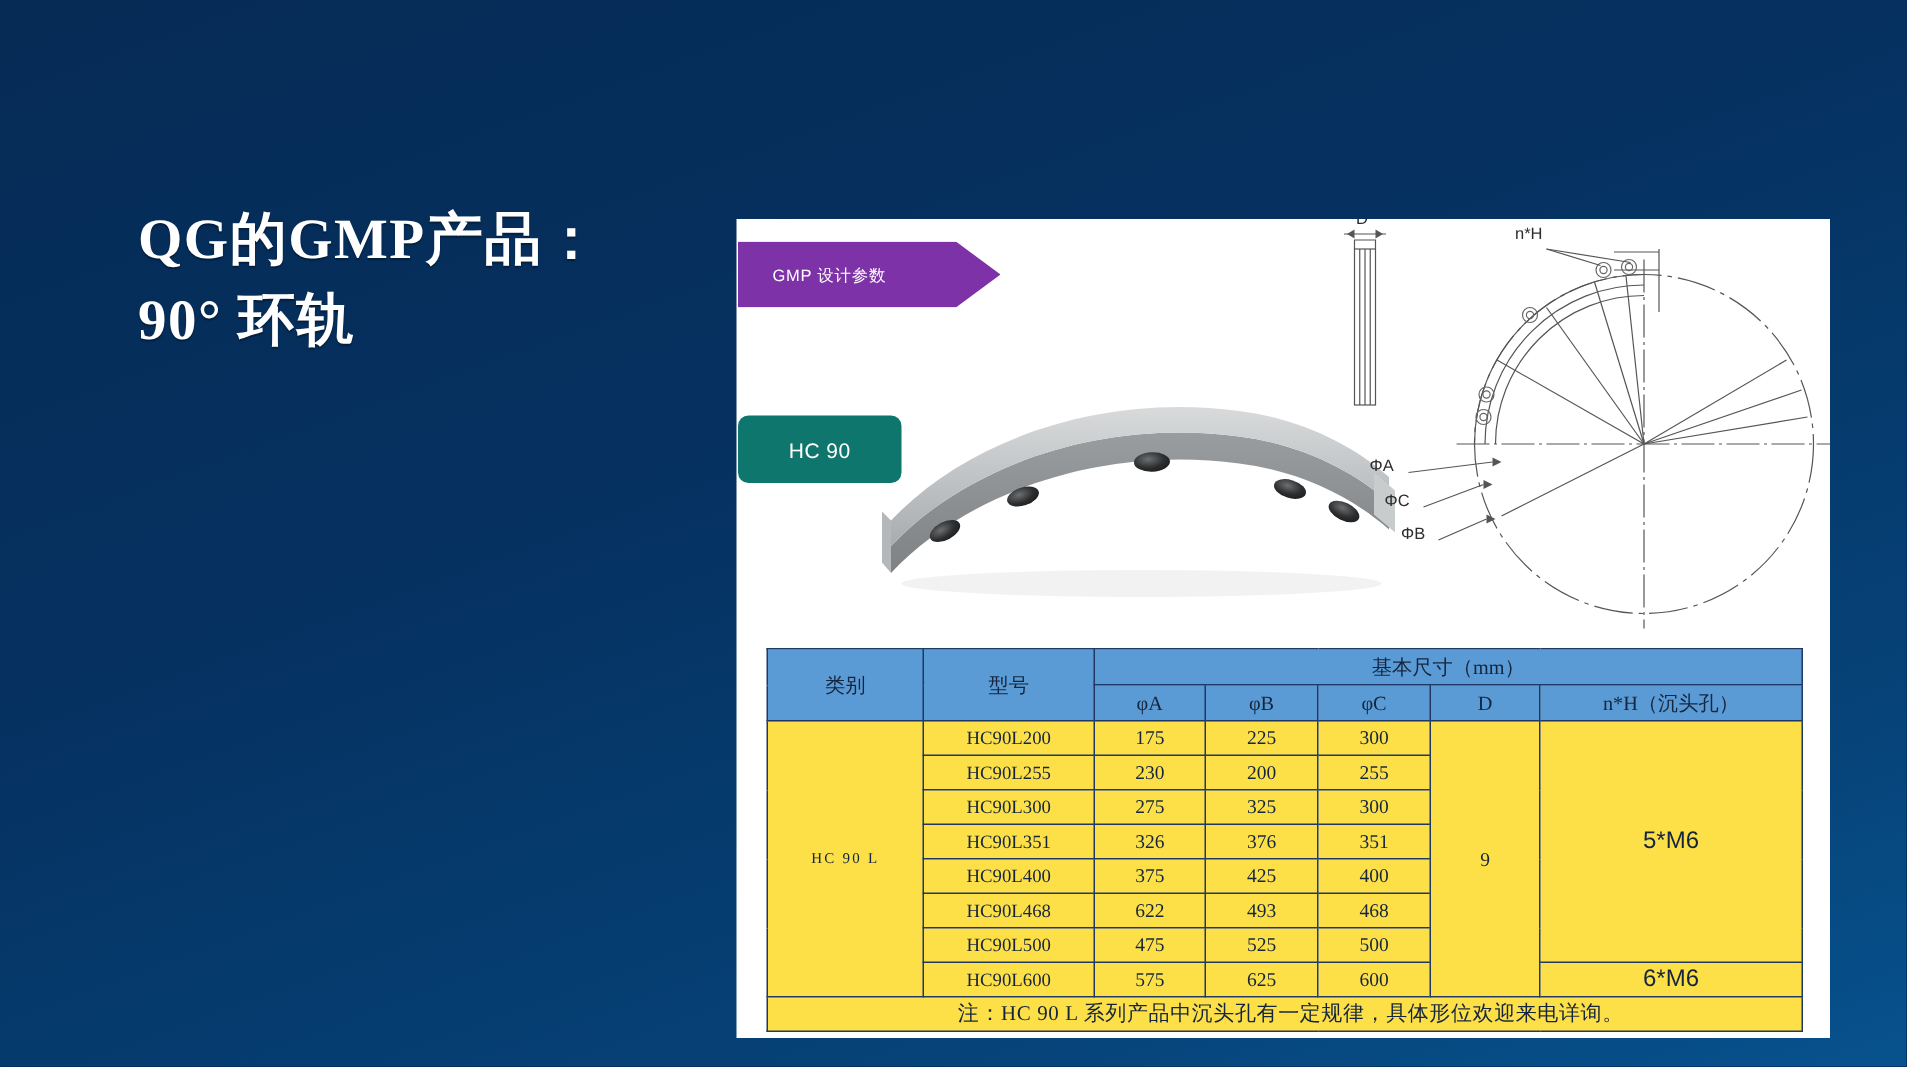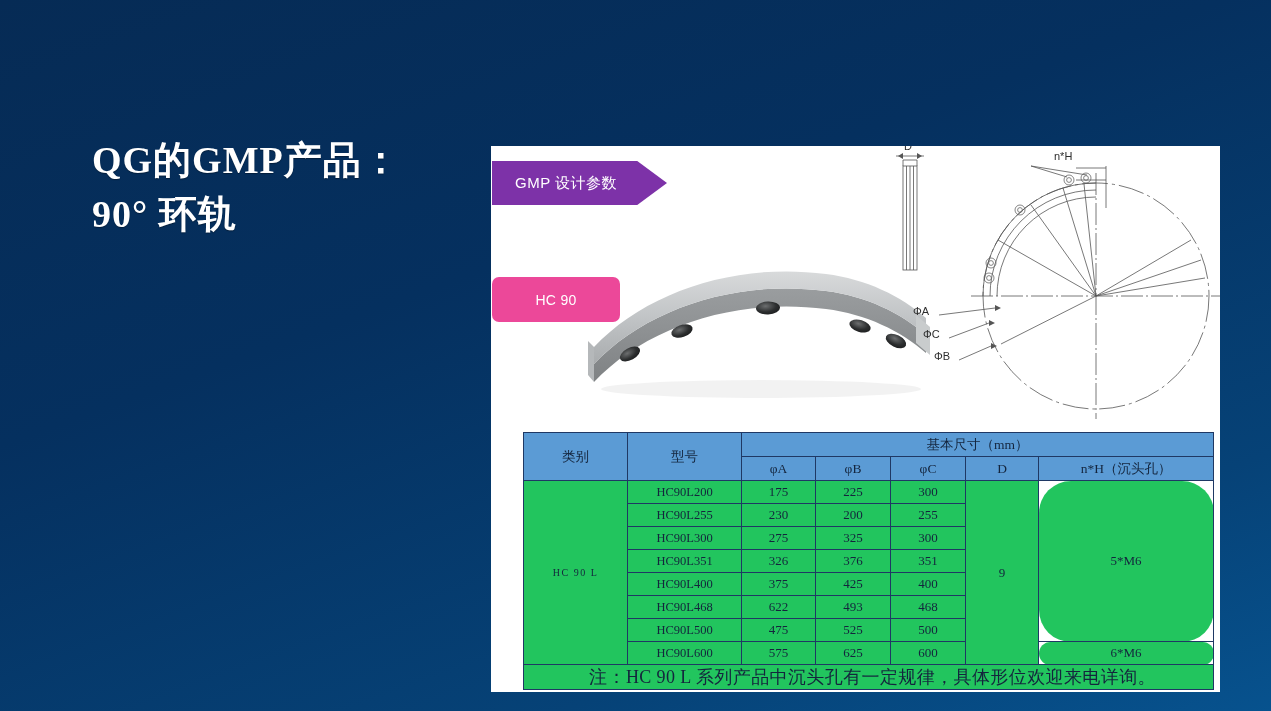--- a/index.html
+++ b/index.html
@@ -39,80 +39,80 @@
     background:#ffffff;
     overflow:hidden;
   }
 
   
   #gmp-banner {
     position:absolute; left:1px; top:15px;
     width:175px; height:44px;
     background:#7d32a8;
     color:#ffffff;
-    font-size:15px;
+    font-size:11px;
     display:flex; align-items:center; padding-left:23px;
     clip-path:polygon(0 0, 83% 0, 100% 50%, 83% 100%, 0 100%);
     letter-spacing:.5px;
   }
 
   
   #hc-chip {
     position:absolute; left:1px; top:131px;
-    width:128px; height:45px;
-    background:#ec4899;
+    width:109px; height:45px;
+    background:#0f766e;
     border-radius:7px;
     color:#ffffff; font-size:14px;
     display:flex; align-items:center; justify-content:center;
     letter-spacing:.3px;
   }
 
   
   #photo { position:absolute; left:95px; top:125px; width:350px; height:130px; }
   #photo svg { display:block; }
 
   
   #drawing { position:absolute; left:400px; top:2px; width:330px; height:275px; }
   #drawing svg { display:block; }
   .dlabel {
     position:absolute; font-family:"Liberation Sans", sans-serif;
     font-size:11px; color:#2d2d2d; white-space:nowrap;
   }
 
   
   #spec-table-wrap {
-    position:absolute; left:32px; top:286px; width:690px;
+    position:absolute; left:20px; top:286px; width:690px;
   }
   table.spec {
     border-collapse:collapse;
     width:690px;
     font-family:"Liberation Serif","DejaVu Serif",serif;
     font-size:12.5px;
     color:#14253d;
     table-layout:fixed;
   }
   table.spec td, table.spec th {
     border:1px solid #1f3864;
     text-align:center;
     font-weight:400;
     padding:0;
     height:23px;
-    background:#22c55e;
+    background:#fde047;
   }
   table.spec thead th { background:#5b9bd5; font-size:13.5px; height:24px; }
   td.cat { font-size:10px; letter-spacing:1.5px; }
   td.model { text-align:center; }
   .note-cell {
     text-align:right;
     padding-left:8px !important;
-    font-size:18px;
+    font-size:14px;
     height:24px;
     letter-spacing:.4px;
   }
-  .nh-cell { font-family:Liberation Serif, serif; font-size:13px;border-radius:32px; }
+  .nh-cell { font-family:Liberation Sans, sans-serif; font-size:16px; }
   .num { font-size:13px; }
 </style>
 </head>
 <body>
 
 <div id="slide">
 
   <div class="stripe-group" style="left:0;top:0;width:1271px;height:711px;">
     
     
@@ -230,21 +230,21 @@
 
           <line x1="48" y1="167" x2="104" y2="160"></line>
           <line x1="58" y1="190" x2="98" y2="175"></line>
           <line x1="68" y1="212" x2="100" y2="198"></line>
           <path d="M104,157 L110,160 L104,163 Z" fill="#555" stroke="none"></path>
           <path d="M98,172  L104,175 L98,178 Z" fill="#555" stroke="none"></path>
           <path d="M100,195 L106,198 L100,201 Z" fill="#555" stroke="none"></path>
         </g>
       </svg>
       <span class="dlabel" style="left:13px;  top:-8px;">D</span>
-      <span class="dlabel" style="left:119px; top:2px;margin-left:44px;">n*H</span>
+      <span class="dlabel" style="left:119px; top:2px;">n*H</span>
       <span class="dlabel" style="left:22px;  top:157px;">ΦA</span>
       <span class="dlabel" style="left:32px;  top:180px;">ΦC</span>
       <span class="dlabel" style="left:43px;  top:202px;">ΦB</span>
     </div>
 
     <div id="spec-table-wrap">
       <table class="spec">
         <colgroup>
           <col style="width:104px">
             <col style="width:114px">

